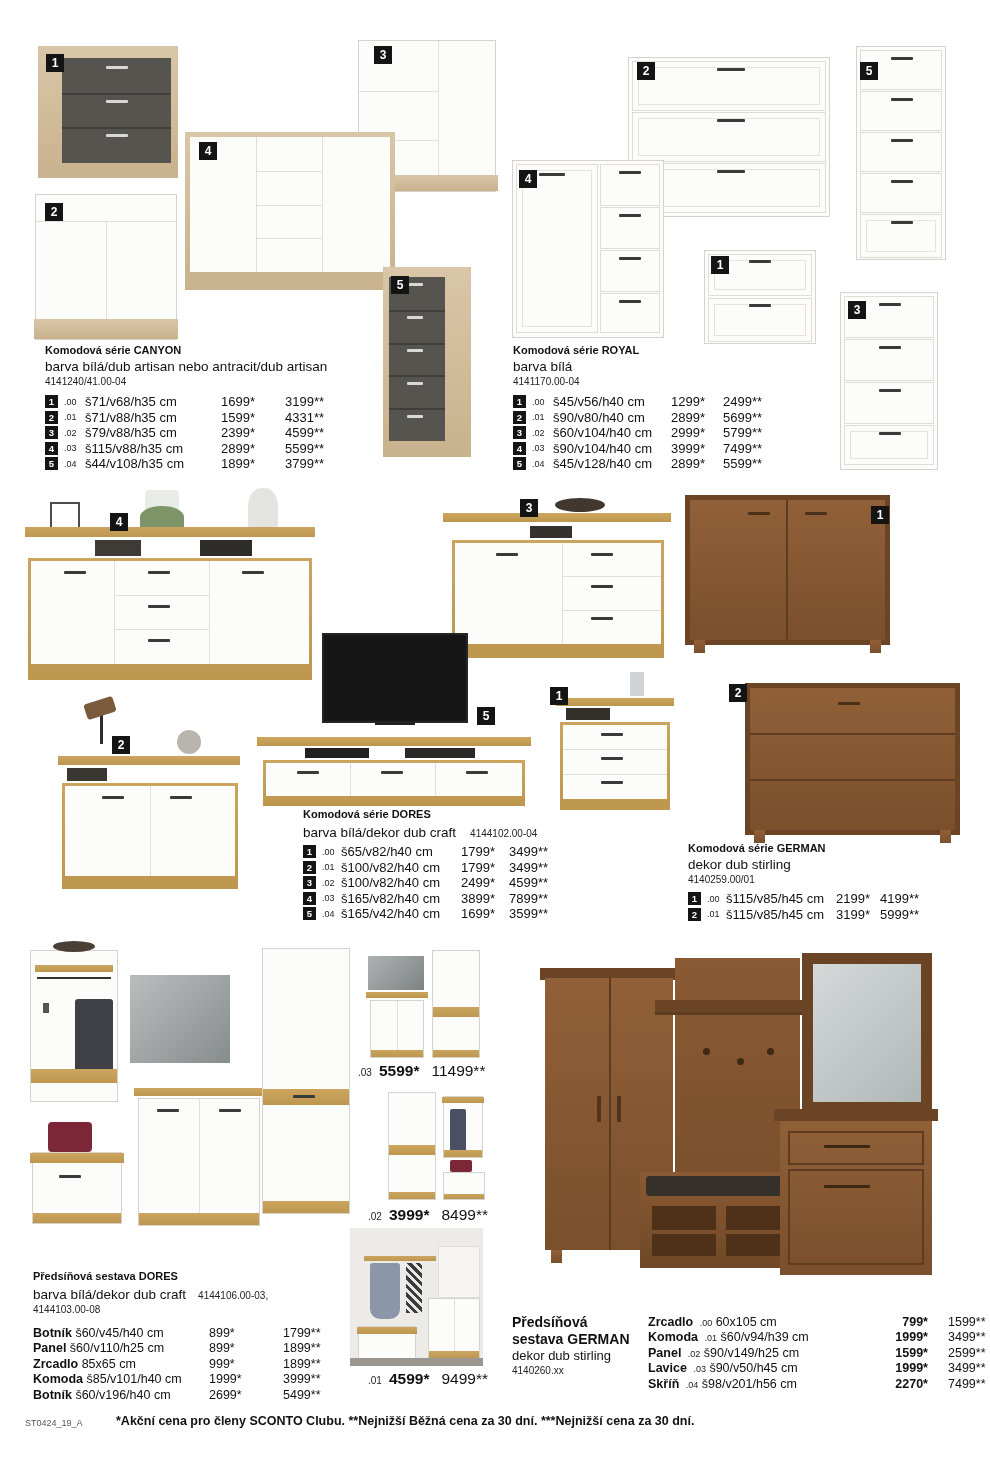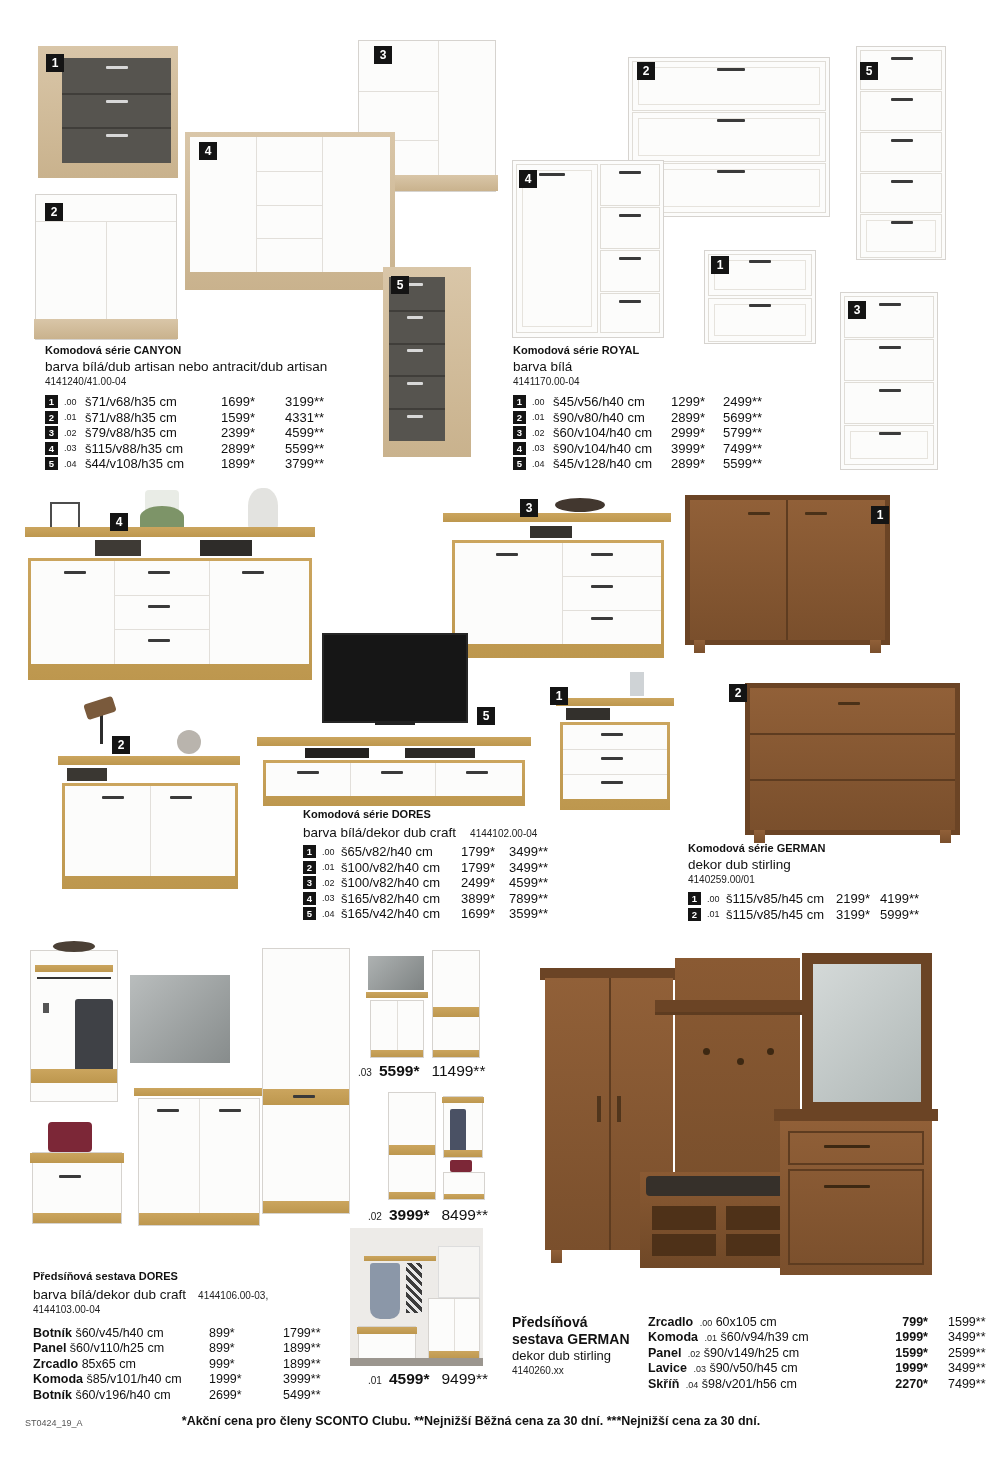--- a/index.html
+++ b/index.html
@@ -535,21 +535,21 @@
       </div>
     <div class="abs" style="left:0;bottom:0;width:100%;height:8px;background:#9b968f"></div>
   </div>
   <div class="abs combo" style="left:368px;top:1370px">
     <span class="cvar">.01</span><span class="price">4599*</span><span class="old">9499**</span>
   </div>
 
   <div class="abs" style="left:33px;top:1268px;width:330px">
     <div class="title">Předsíňová sestava DORES</div>
     <div><span class="subtitle">barva bílá/dekor dub craft</span><span class="sku" style="margin-left:12px">4144106.00-03,</span></div>
-    <div class="sku">4144103.00-04</div>
+    <div class="sku">4144103.00-08</div>
     <div style="margin-top:9px">
       <div class="hall-row">
           <span><span class="nm">Botník</span> <span>š60/v45/h40 cm</span></span>
           <span class="price">899*</span>
           <span class="old">1799**</span>
         </div>
       <div class="hall-row">
           <span><span class="nm">Panel</span> <span>š60/v110/h25 cm</span></span>
           <span class="price">899*</span>
           <span class="old">1899**</span>
@@ -636,15 +636,15 @@
         <span class="old">3499**</span>
       </div>
     <div class="gh-row">
         <span><span style="font-weight:bold">Skříň</span> <span class="var">.04</span> <span>š98/v201/h56 cm</span></span>
         <span class="price">2270*</span>
         <span class="old">7499**</span>
       </div>
   </div>
 
   <div class="abs code" style="left:25px;top:1418px">ST0424_19_A</div>
-  <div class="abs footer-note" style="left:146px;top:1414px;width:650px;text-align:center">*Akční cena pro členy SCONTO Clubu. **Nejnižší Běžná cena za 30 dní. ***Nejnižší cena za 30 dní.</div>
+  <div class="abs footer-note" style="left:116px;top:1414px;width:650px;text-align:left">*Akční cena pro členy SCONTO Clubu. **Nejnižší Běžná cena za 30 dní. ***Nejnižší cena za 30 dní.</div>
 
 </div>
 
 </body></html>

